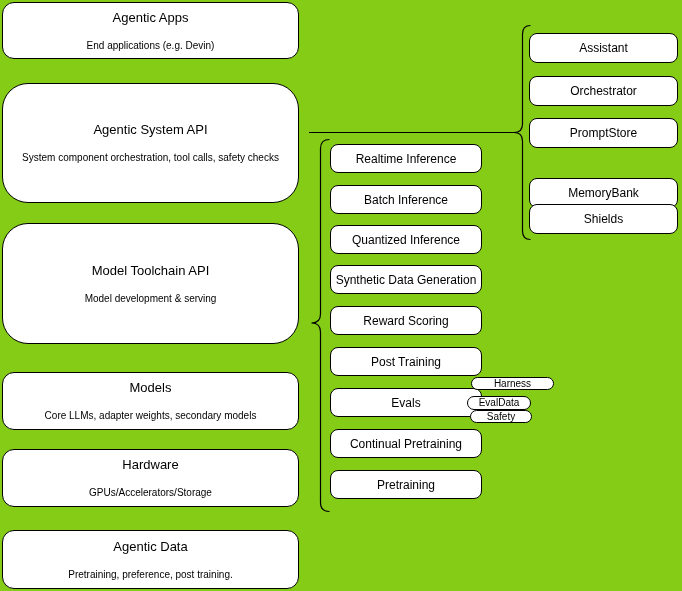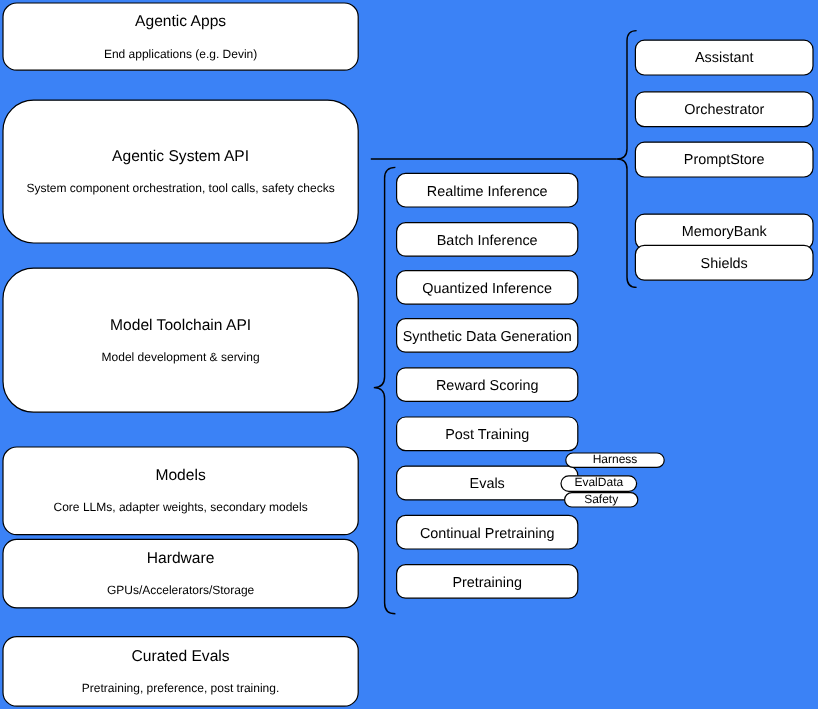--- a/index.html
+++ b/index.html
@@ -6,21 +6,21 @@
     margin: 0;
     padding: 0;
     background: #ffffff;
     font-family: "Liberation Sans", "DejaVu Sans", sans-serif;
     color: #000000;
   }
   .canvas {
     position: relative;
     width: 682px;
     height: 591px;
-    background: #3b82f6;
+    background: #84cc16;
     overflow: hidden;
   }
   .connectors {
     position: absolute;
     left: 0;
     top: 0;
     z-index: 0;
     pointer-events: none;
   }
   .box {
@@ -102,32 +102,32 @@
   <div class="box lbox" style="top:83px;height:120px;border-radius:26px;justify-content:center;">
     <div class="title">Agentic System API</div>
     <div class="subtitle">System component orchestration, tool calls, safety checks</div>
   </div>
 
   <div class="box lbox" style="top:223px;height:121px;border-radius:26px;">
     <div class="title">Model Toolchain API</div>
     <div class="subtitle">Model development &amp; serving</div>
   </div>
 
-  <div class="box lbox" style="top:372px;height:74px;border-radius:12px;">
+  <div class="box lbox" style="top:372px;height:58px;border-radius:12px;">
     <div class="title">Models</div>
     <div class="subtitle">Core LLMs, adapter weights, secondary models</div>
   </div>
 
   <div class="box lbox" style="top:449px;height:58px;border-radius:12px;">
     <div class="title">Hardware</div>
     <div class="subtitle">GPUs/Accelerators/Storage</div>
   </div>
 
   <div class="box lbox" style="top:530px;height:59px;border-radius:12px;">
-    <div class="title">Curated Evals</div>
+    <div class="title">Agentic Data</div>
     <div class="subtitle">Pretraining, preference, post training.</div>
   </div>
 
   <div class="box mbox" style="top:144px;">
     <span>Realtime Inference</span>
   </div>
   <div class="box mbox" style="top:185px;">
     <span>Batch Inference</span>
   </div>
   <div class="box mbox" style="top:225px;">

